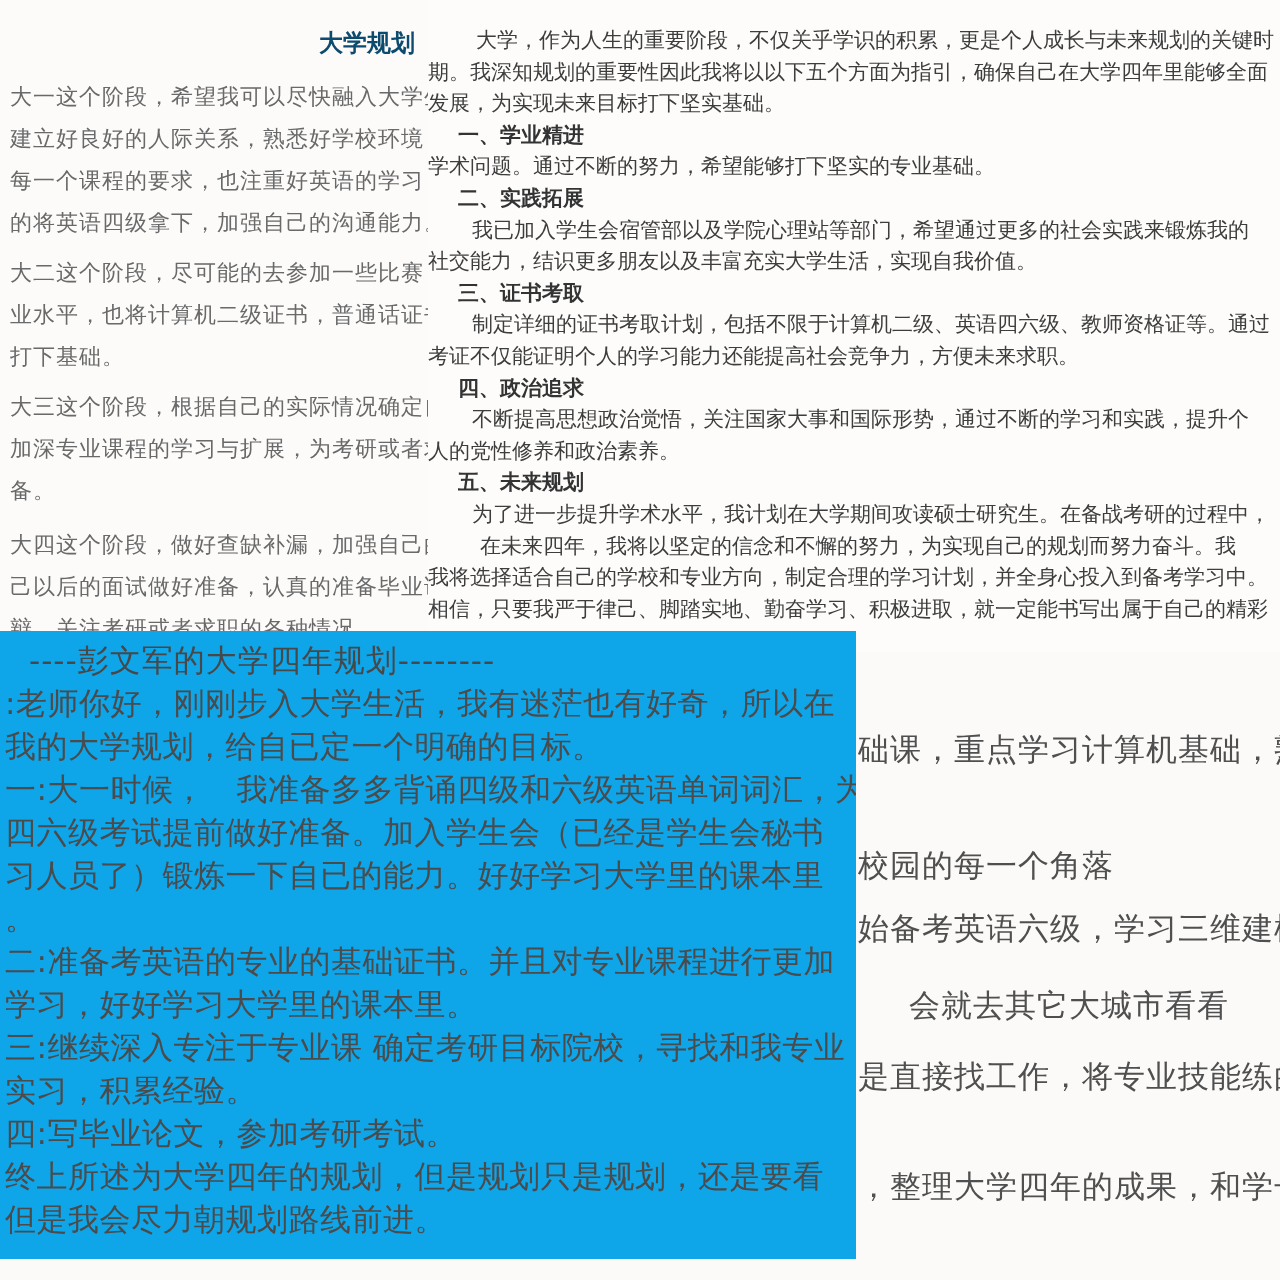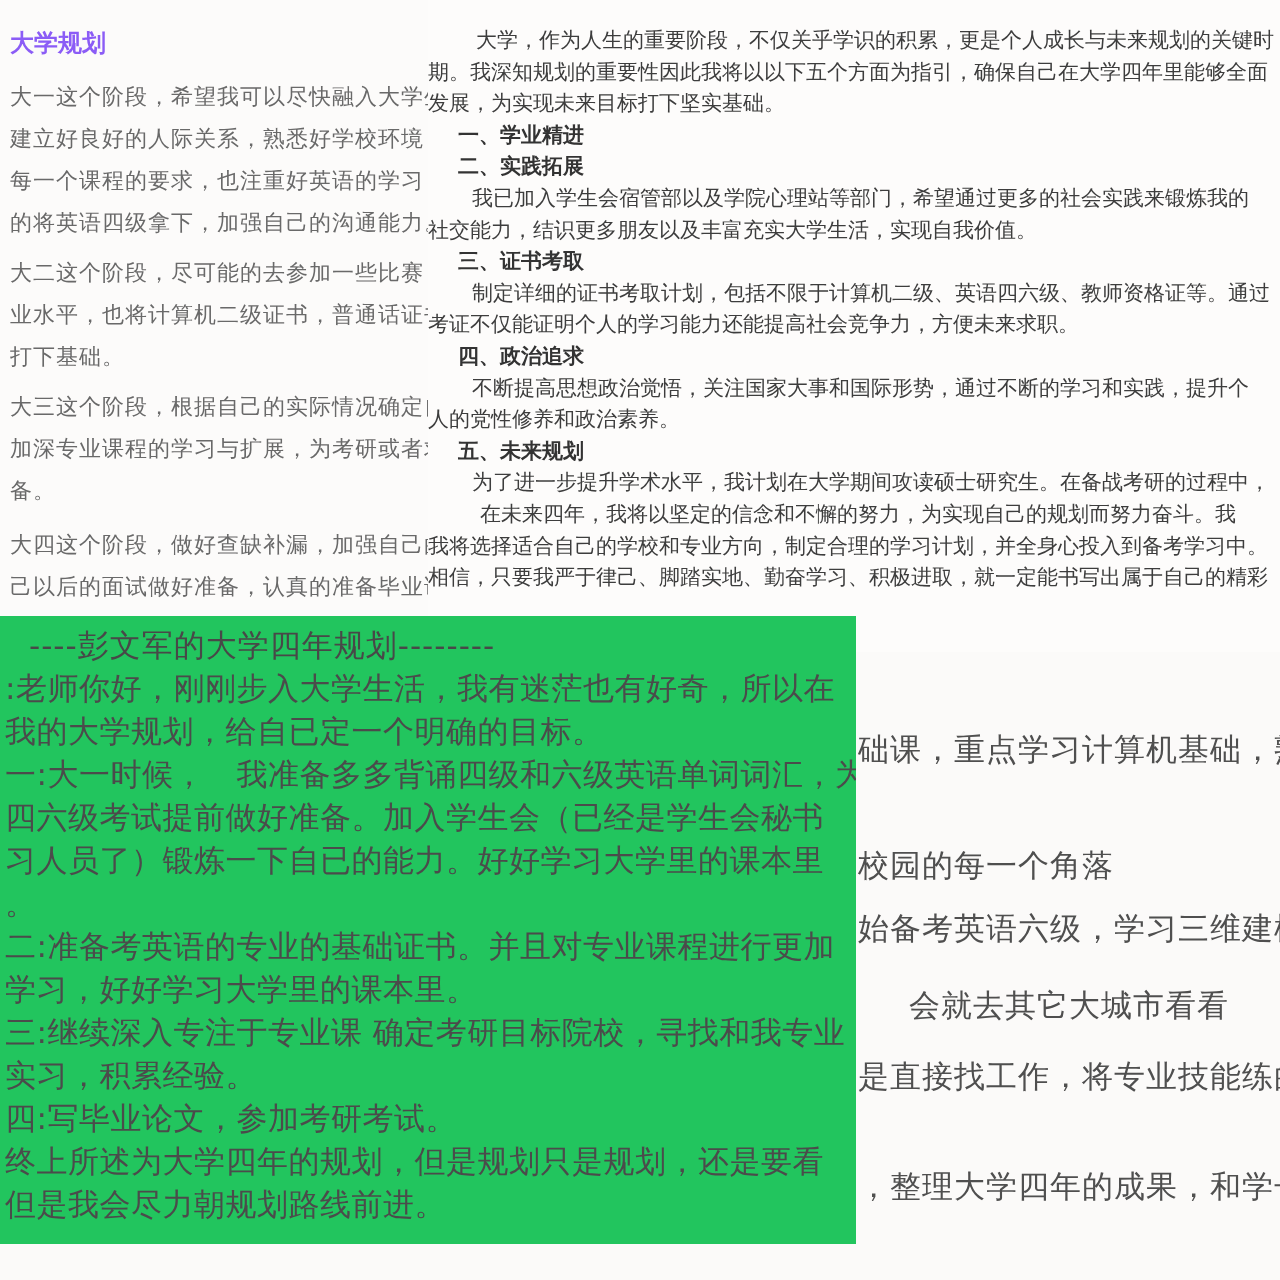--- a/index.html
+++ b/index.html
@@ -11,22 +11,22 @@
   }
   .panel { position:absolute; overflow:hidden; }
 
   
   #panel-top-left {
     left:0; top:0; width:428px; height:652px;
     background:#fcfbfa;
     padding:26px 0 0 10px;
   }
   .tl-title {
-    text-align:left; width:405px;
-    font-size:24px; font-weight:600; color:#8b5cf6;
+    text-align:right; width:405px;
+    font-size:24px; font-weight:600; color:#0c4a6e;
     line-height:34px;
   }
   .tl-line {
     font-size:22px; line-height:42px; color:#696969;
     letter-spacing:1px; white-space:nowrap; overflow:hidden;
   }
   .tl-p1 { margin-top:16px; }
   .tl-p2 { margin-top:8px; }
   .tl-p3 { margin-top:8px; }
   .tl-p4 { margin-top:12px; }
@@ -41,22 +41,22 @@
     font-size:21px; line-height:31.6px; color:#3d3d3d;
     white-space:nowrap; overflow:hidden;font-family:Liberation Serif, serif;
   }
   .tr-head { font-weight:700; color:#333; padding-left:30px; }
   .ind-intro { padding-left:48px; }
   .ind2 { padding-left:44px; }
   .ind3 { padding-left:52px; }
 
   
   #panel-bottom-left {
-    left:0; top:616px; width:856px; height:628px;
-    background:#22c55e;
+    left:0; top:631px; width:856px; height:628px;
+    background:#0ea5e9;
     padding:8px 0 0 5px;
   }
   .bl-title {
     font-size:31px; line-height:43px; color:#484848;
     padding-left:24px; letter-spacing:1px;
     white-space:nowrap; overflow:hidden;
   }
   .bl-line {
     font-size:31px; line-height:43px; color:#4b4b4b;
     letter-spacing:0.5px; white-space:nowrap; overflow:hidden;
@@ -108,20 +108,21 @@
     <div class="tl-line">辩，关注考研或者求职的各种情况。</div>
   </div>
 </div>
 
 <div id="panel-top-right" class="panel">
   <div class="tr-line ind-intro">大学，作为人生的重要阶段，不仅关乎学识的积累，更是个人成长与未来规划的关键时</div>
   <div class="tr-line">期。我深知规划的重要性因此我将以以下五个方面为指引，确保自己在大学四年里能够全面</div>
   <div class="tr-line">发展，为实现未来目标打下坚实基础。</div>
 
   <div class="tr-line tr-head">一、学业精进</div>
+  <div class="tr-line">学术问题。通过不断的努力，希望能够打下坚实的专业基础。</div>
 
   <div class="tr-line tr-head">二、实践拓展</div>
   <div class="tr-line ind2">我已加入学生会宿管部以及学院心理站等部门，希望通过更多的社会实践来锻炼我的</div>
   <div class="tr-line">社交能力，结识更多朋友以及丰富充实大学生活，实现自我价值。</div>
 
   <div class="tr-line tr-head">三、证书考取</div>
   <div class="tr-line ind2">制定详细的证书考取计划，包括不限于计算机二级、英语四六级、教师资格证等。通过</div>
   <div class="tr-line">考证不仅能证明个人的学习能力还能提高社会竞争力，方便未来求职。</div>
 
   <div class="tr-line tr-head">四、政治追求</div>

